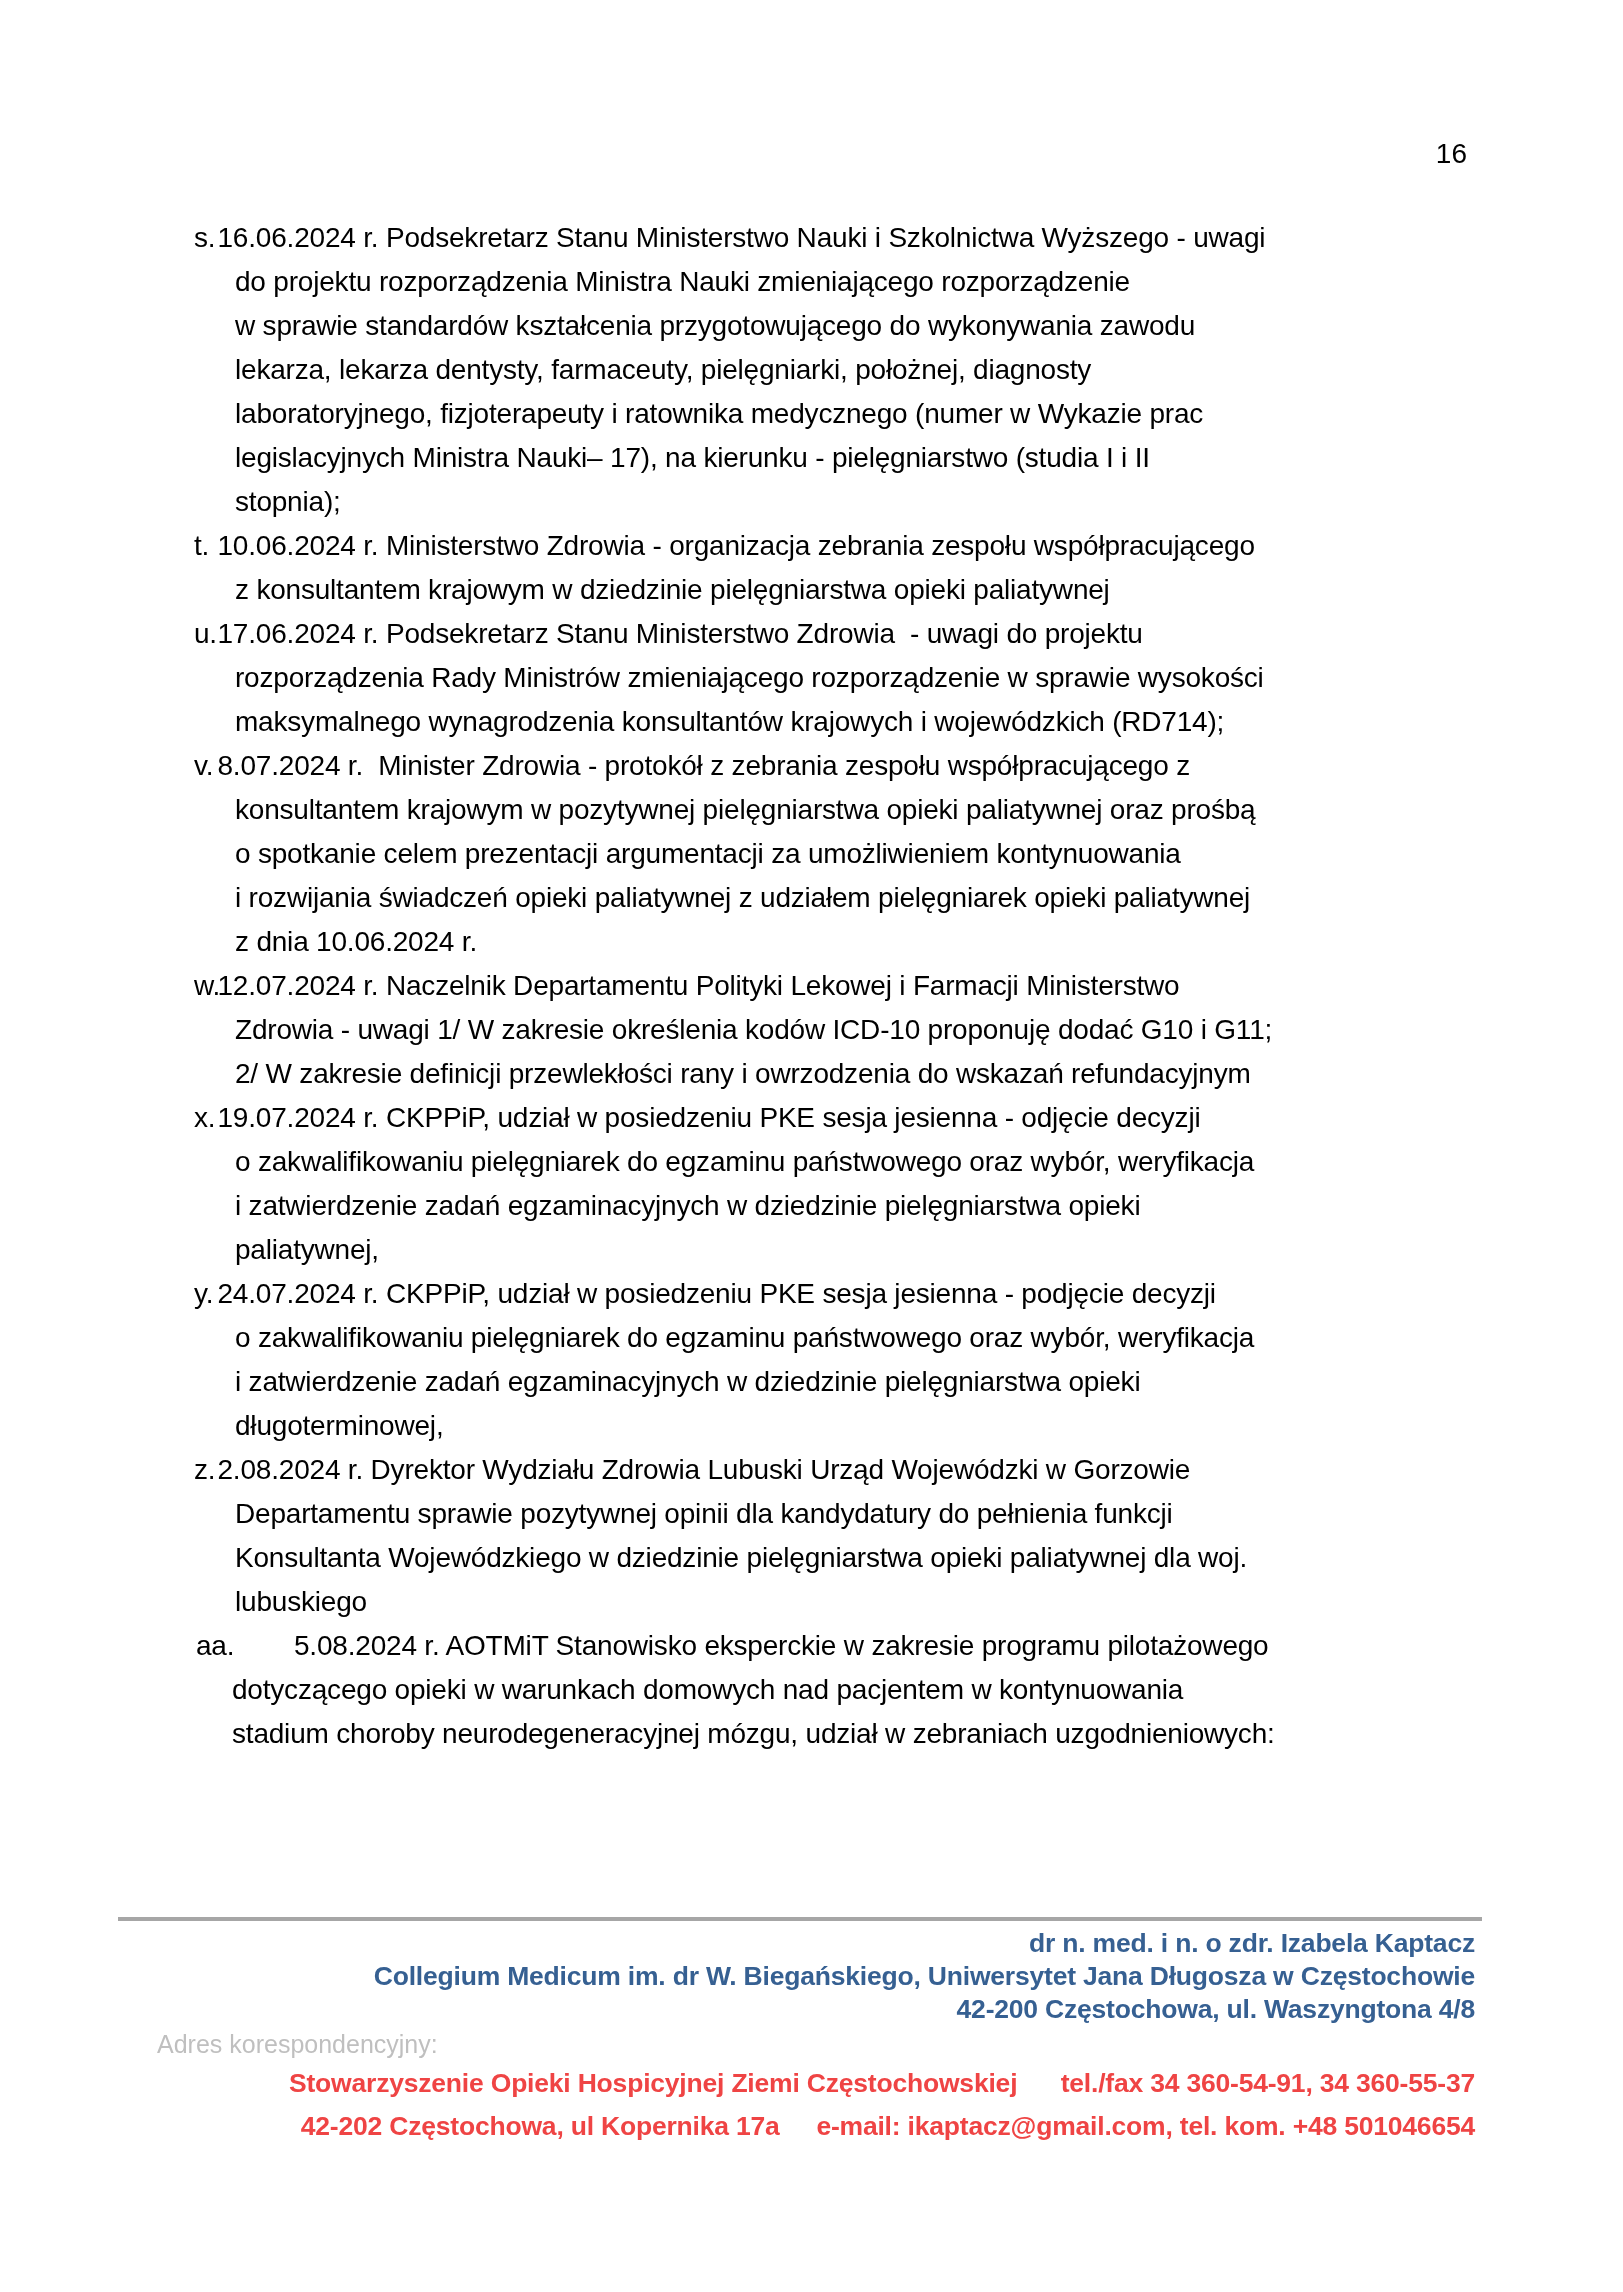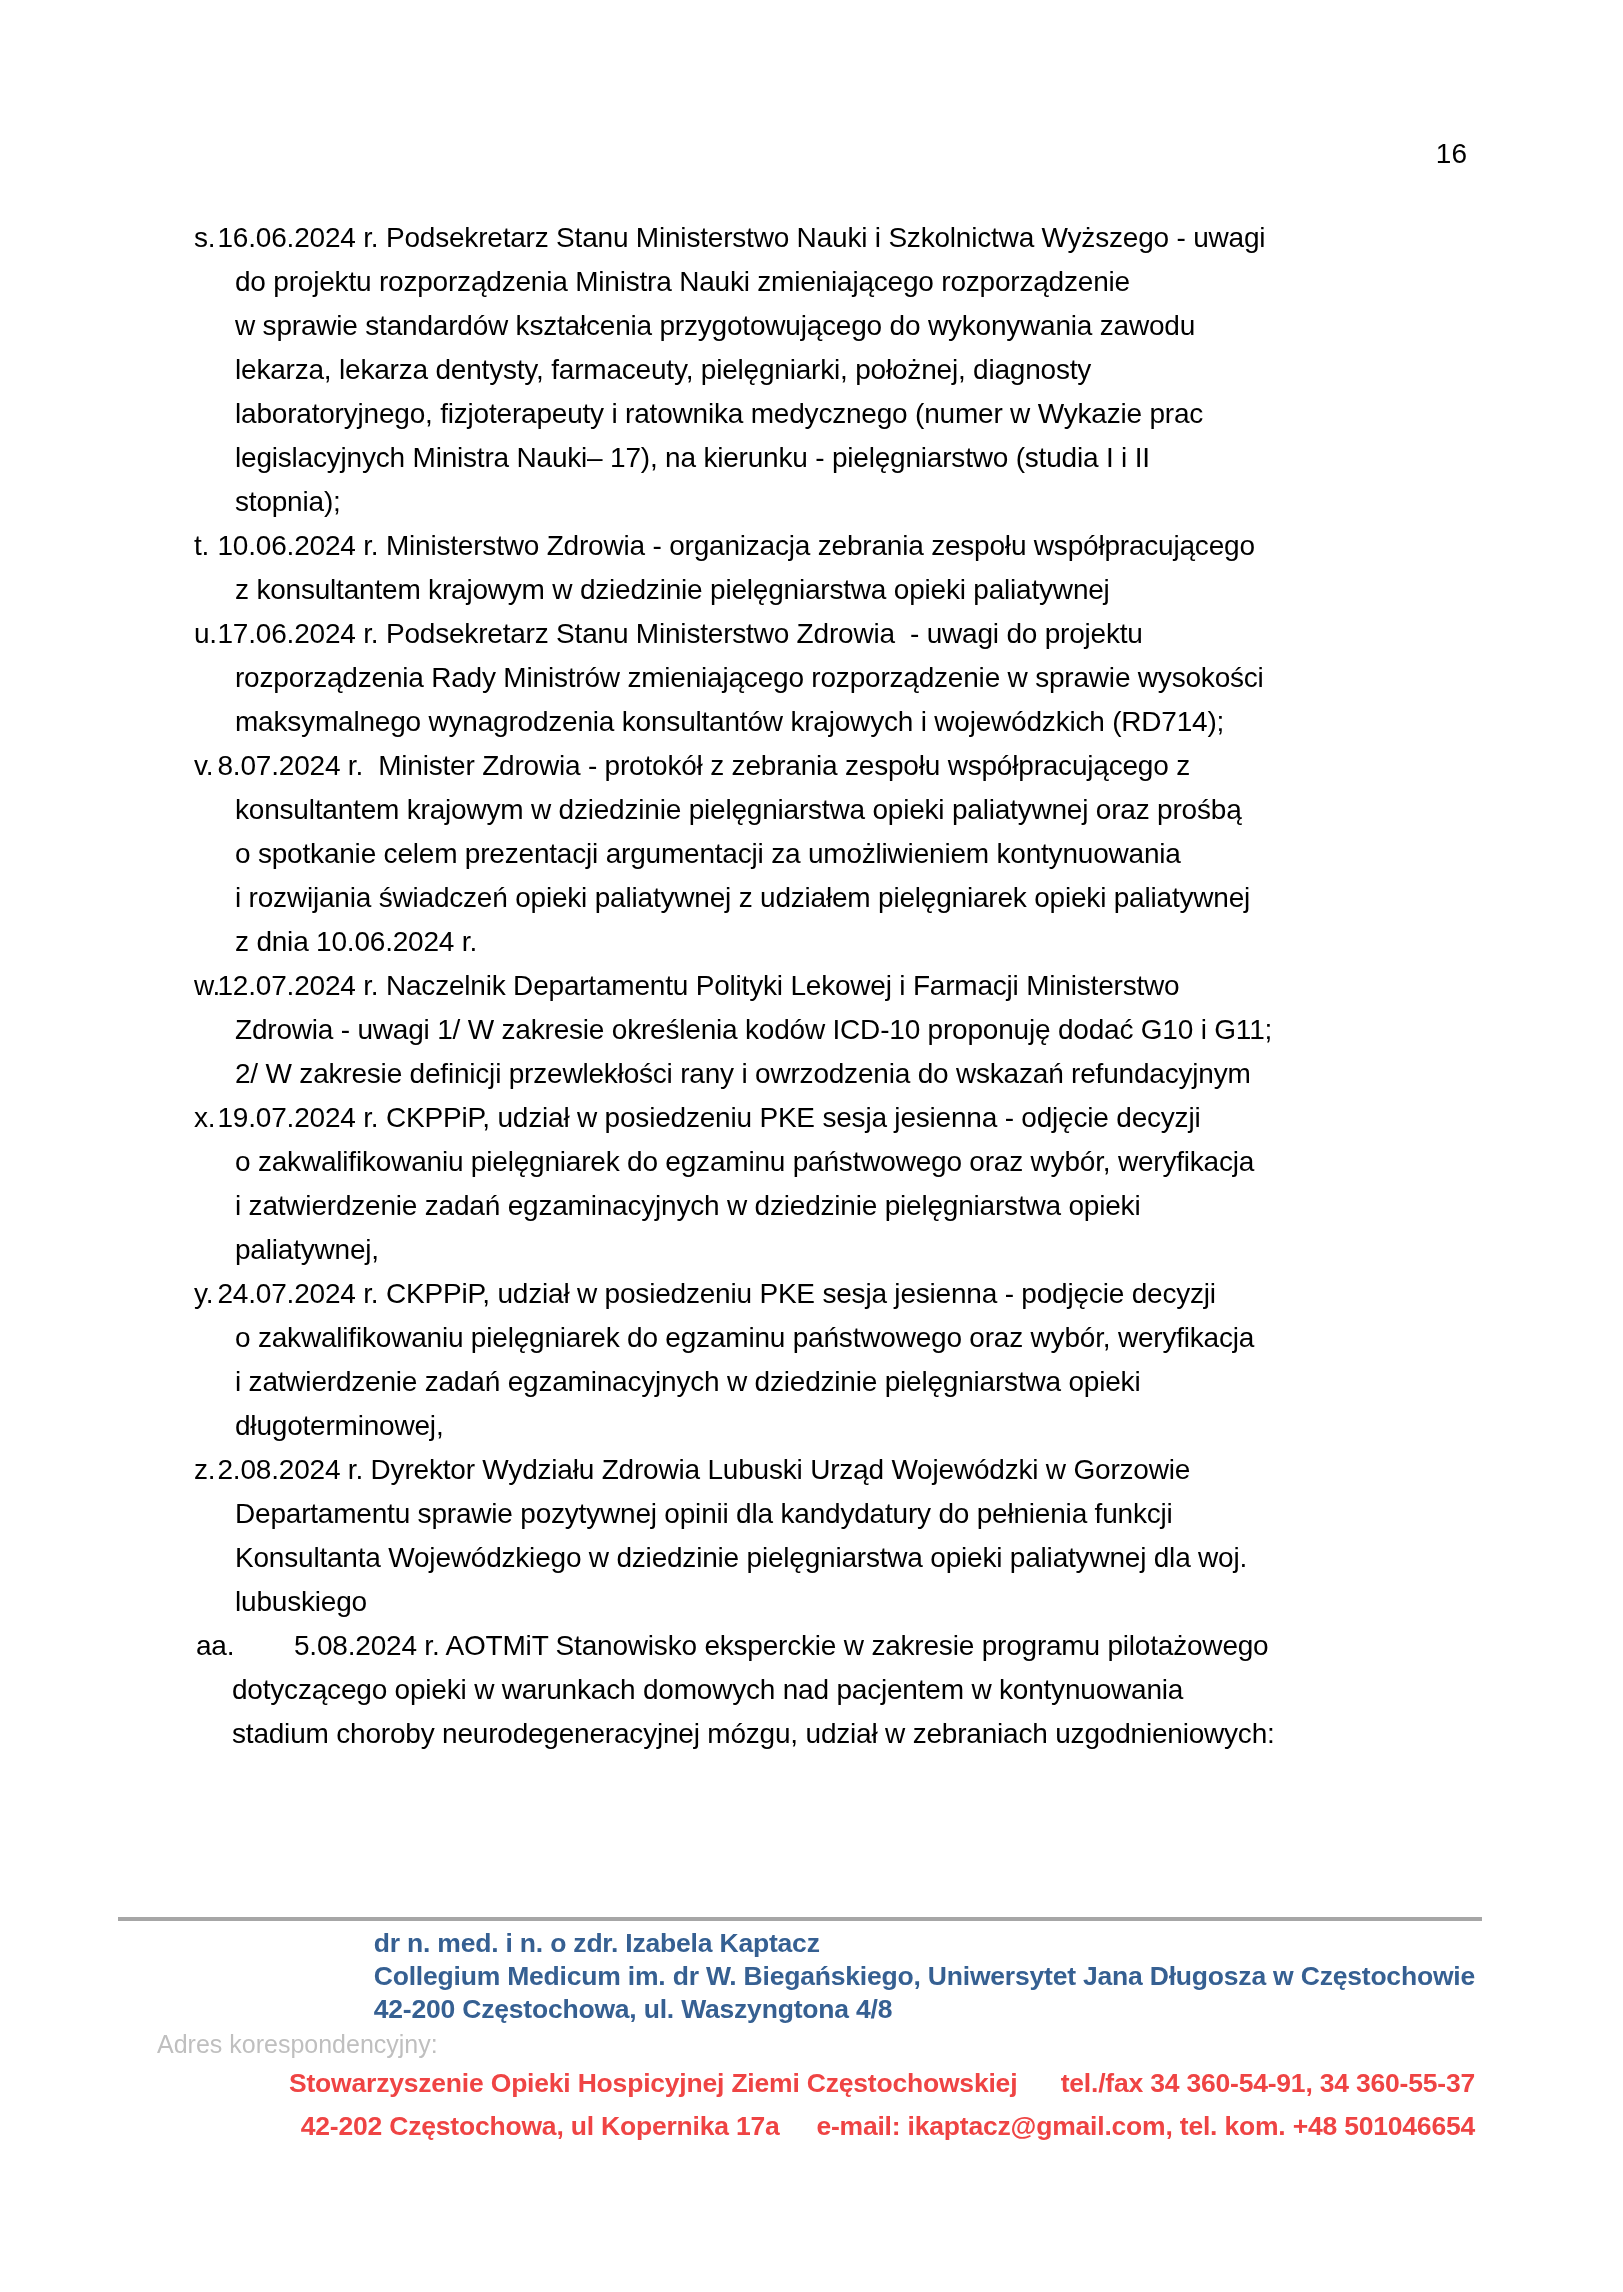--- a/index.html
+++ b/index.html
@@ -27,21 +27,21 @@
   .item .line.first{margin-left:23.5px;}
   .item.wide .marker{left:2px;}
   .item.wide .line{margin-left:38px;}
   .item.wide .line.first{margin-left:100px;}
   
   .rule{
     position:absolute;left:118px;top:1917px;width:1364px;height:3.9px;
   }
   .signature{
     position:absolute;top:1927px;right:148px;
-    text-align:left;font-weight:bold;font-size:26.5px;line-height:33px;
+    text-align:right;font-weight:bold;font-size:26.5px;line-height:33px;
     letter-spacing:-0.2px;white-space:pre;
   }
   .addr-label{
     position:absolute;left:157px;top:2029px;
     font-size:25px;line-height:31px;
   }
   .rows{
     position:absolute;left:289px;right:148px;top:2062px;
     font-weight:bold;font-size:26.5px;line-height:43px;letter-spacing:-0.2px;
   }
@@ -74,21 +74,21 @@
       </li>
       <li class="item">
         <span class="marker">u.</span>
         <div class="line first">17.06.2024 r. Podsekretarz Stanu Ministerstwo Zdrowia  - uwagi do projektu</div>
         <div class="line">rozporządzenia Rady Ministrów zmieniającego rozporządzenie w sprawie wysokości</div>
         <div class="line">maksymalnego wynagrodzenia konsultantów krajowych i wojewódzkich (RD714);</div>
       </li>
       <li class="item">
         <span class="marker">v.</span>
         <div class="line first">8.07.2024 r.  Minister Zdrowia - protokół z zebrania zespołu współpracującego z</div>
-        <div class="line">konsultantem krajowym w dziedzinie pielęgniarstwa opieki paliatywnej oraz prośbą</div>
+        <div class="line">konsultantem krajowym w pozytywnej pielęgniarstwa opieki paliatywnej oraz prośbą</div>
         <div class="line">o spotkanie celem prezentacji argumentacji za umożliwieniem kontynuowania</div>
         <div class="line">i rozwijania świadczeń opieki paliatywnej z udziałem pielęgniarek opieki paliatywnej</div>
         <div class="line">z dnia 10.06.2024 r.</div>
       </li>
       <li class="item">
         <span class="marker">w.</span>
         <div class="line first">12.07.2024 r. Naczelnik Departamentu Polityki Lekowej i Farmacji Ministerstwo</div>
         <div class="line">Zdrowia - uwagi 1/ W zakresie określenia kodów ICD-10 proponuję dodać G10 i G11;</div>
         <div class="line">2/ W zakresie definicji przewlekłości rany i owrzodzenia do wskazań refundacyjnym</div>
       </li>

